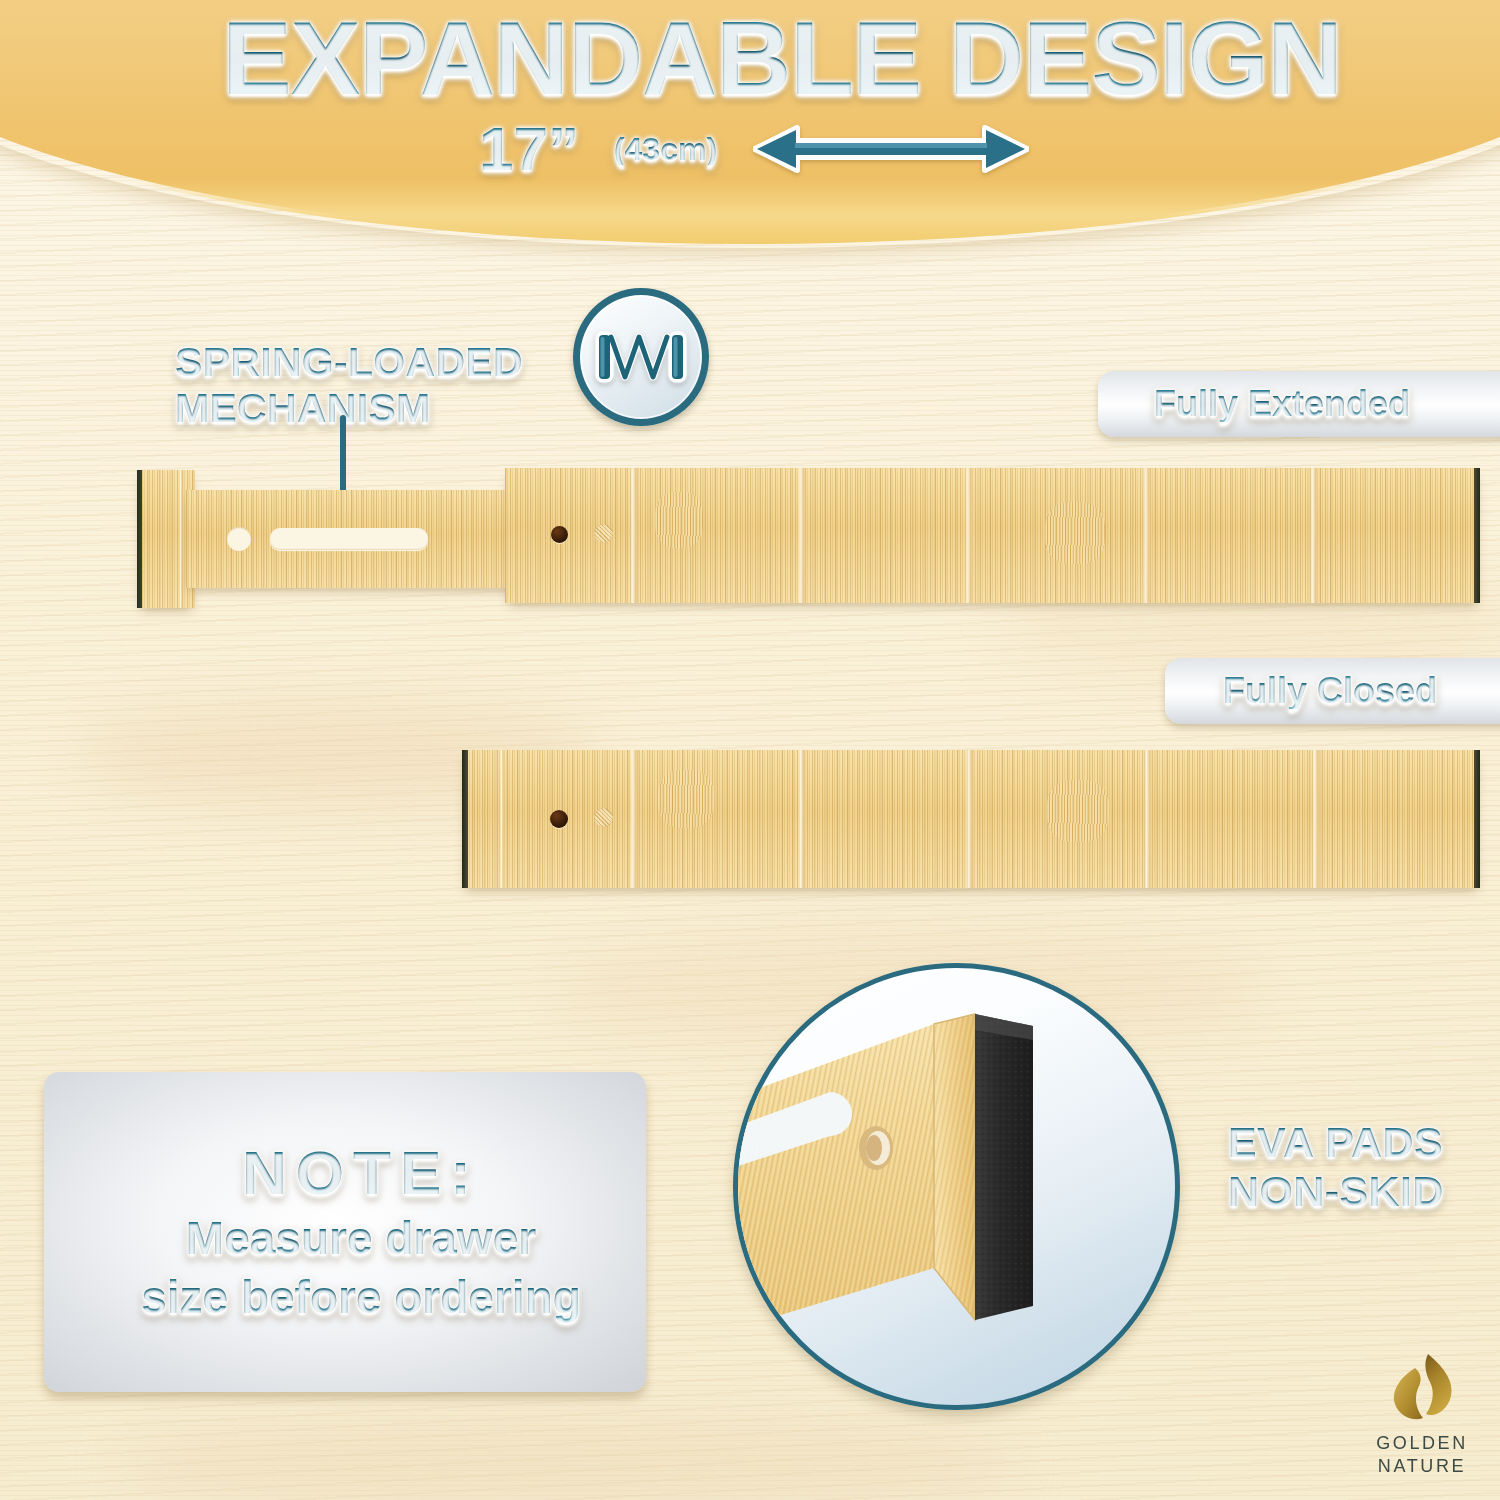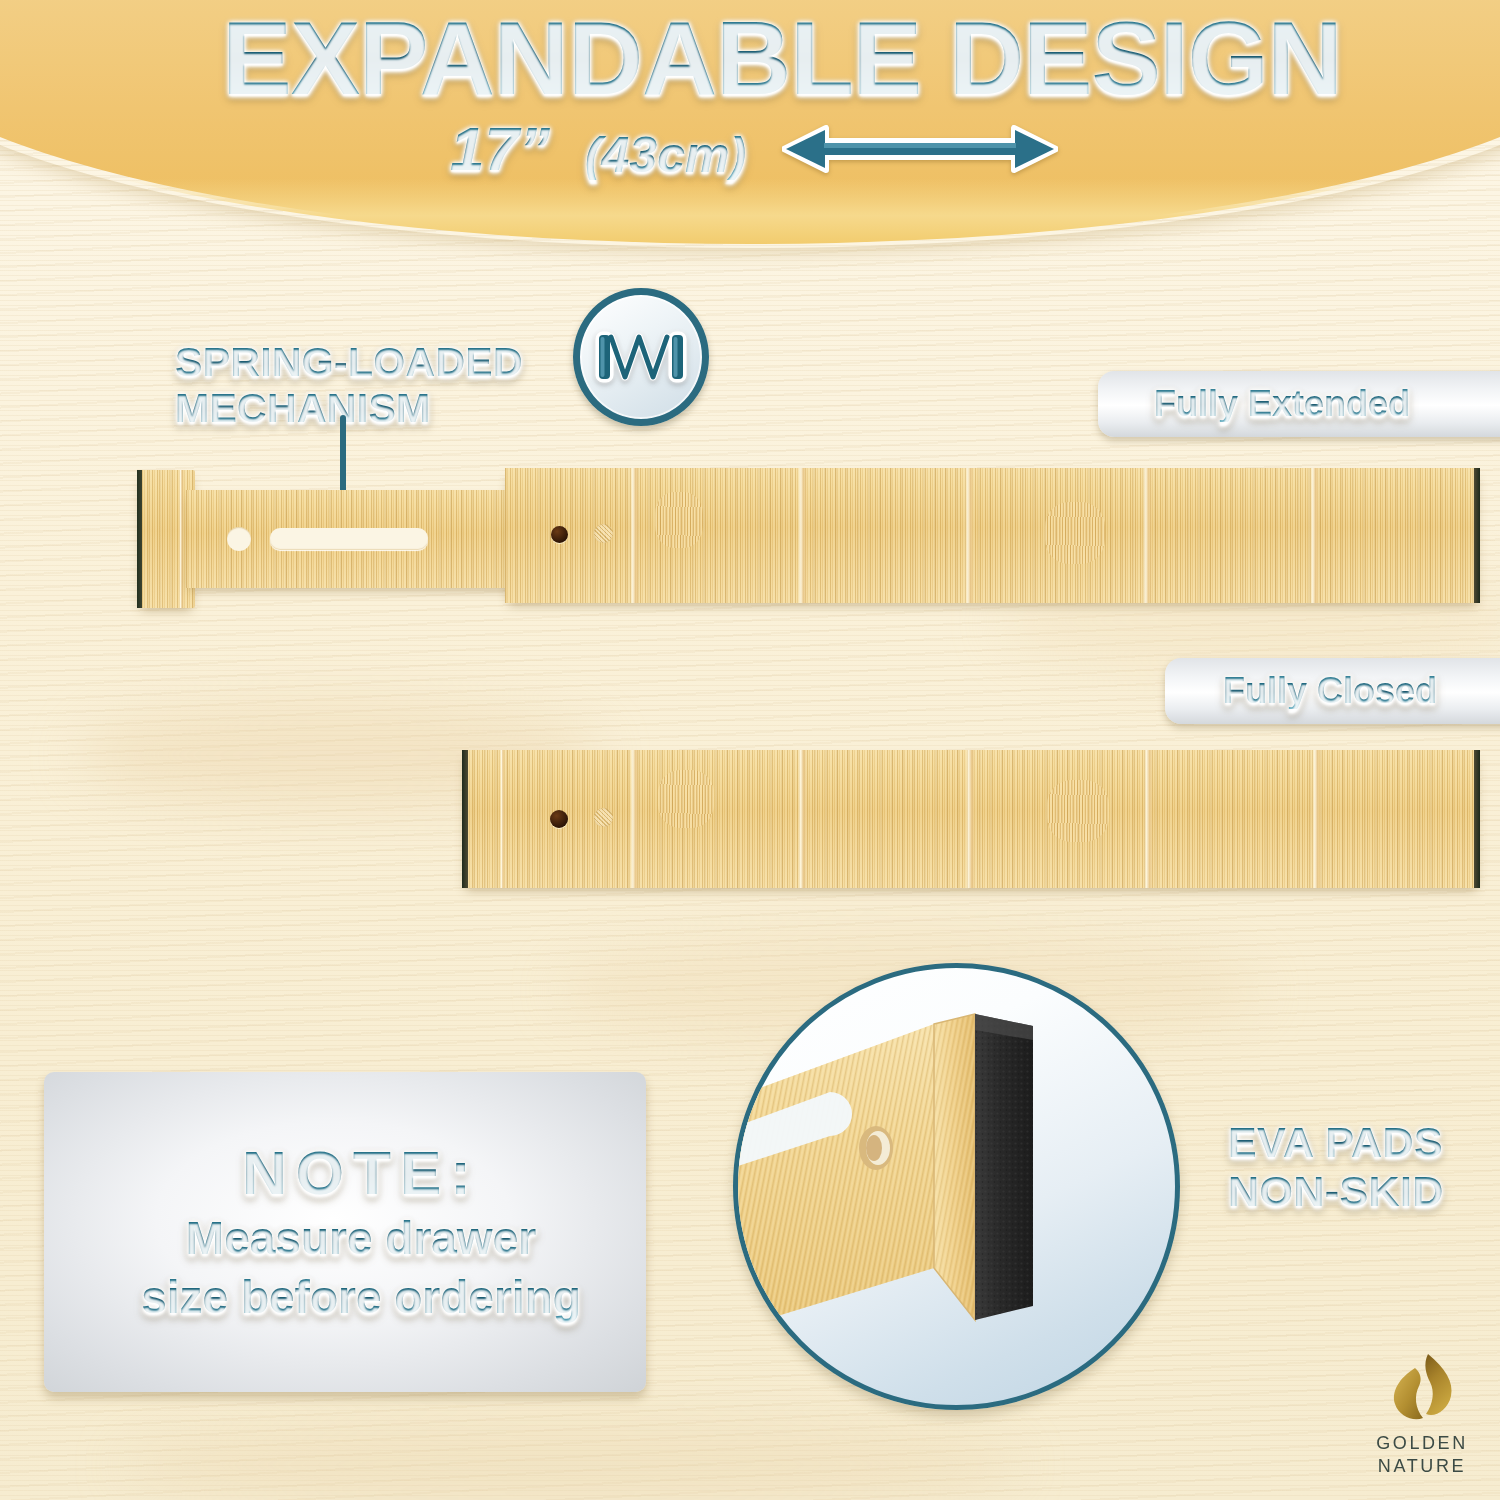--- a/index.html
+++ b/index.html
@@ -55,22 +55,22 @@
 
   #title{
     position:absolute;left:0;top:6px;width:1500px;text-align:center;
     font-size:104px;font-weight:bold;letter-spacing:-1px;line-height:1;
   }
   #dims{
     position:absolute;left:0;top:118px;width:1500px;
     display:flex;align-items:center;justify-content:center;gap:12px;
   }
   .dim-in{font-size:62px;font-weight:bold;line-height:1;}
-  .dim-cm{font-size:50px;font-weight:bold;line-height:1;margin-left:3px;}
-  .dimgroup{display:flex;align-items:flex-end;font-style:italic;}
+  .dim-cm{font-size:32px;font-weight:bold;line-height:1;margin-left:3px;}
+  .dimgroup{display:flex;align-items:center;}
 
   
   #arrow{position:relative;width:276px;height:54px;margin:0 24px;}
   #arrow svg{display:block;filter:drop-shadow(0 2px 2px rgba(120,90,30,.35));}
 
   
   #spring-text{
     position:absolute;left:143px;top:300px;width:430px;
     font-size:41px;font-weight:bold;line-height:1.12;letter-spacing:.3px;margin-top:40px;
   }
@@ -94,21 +94,21 @@
     position:absolute;height:66px;border-radius:16px;
     background:linear-gradient(180deg,#e3e6e9 0%, #f3f5f6 30%, #ffffff 52%, #eceef1 76%, #d6dадc 100%);
     background:linear-gradient(180deg,#e1e4e8 0%, #f2f4f6 28%, #ffffff 52%, #eaedf0 78%, #d4d8dc 100%);
     box-shadow:0 4px 7px rgba(120,100,60,.30);
     display:flex;align-items:center;
   }
   .plate span{font-size:36px;font-weight:bold;line-height:1;}
 
   
   #note{
-    position:absolute;left:44px;top:1072px;width:602px;height:320px;border-radius:10px;
+    position:absolute;left:44px;top:1072px;width:602px;height:320px;border-radius:15px;
     background:radial-gradient(ellipse at 48% 46%, #ffffff 0%, #f4f5f7 40%, #dcdfe3 78%, #cfd3d7 100%);
     box-shadow:0 6px 10px rgba(130,105,55,.32);
     display:flex;flex-direction:column;align-items:center;justify-content:center;gap:4px;
   }
   #note .nt-title{font-size:62px;font-weight:bold;letter-spacing:9px;line-height:1.1;}
   #note .nt-l1{font-size:46px;font-weight:bold;line-height:1.2;}
   #note .nt-l2{font-size:46px;font-weight:bold;line-height:1.2;}
 
   
   #eva-circle{

